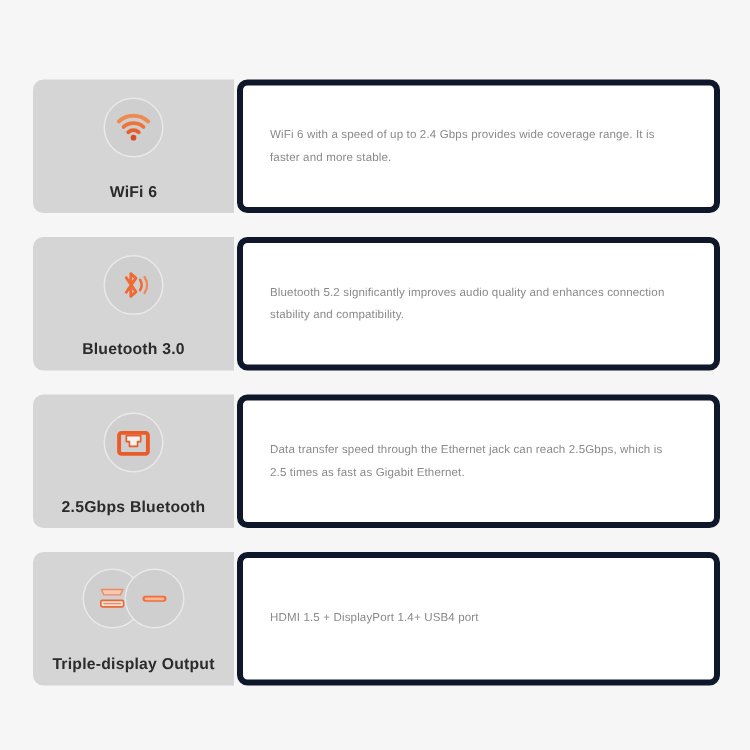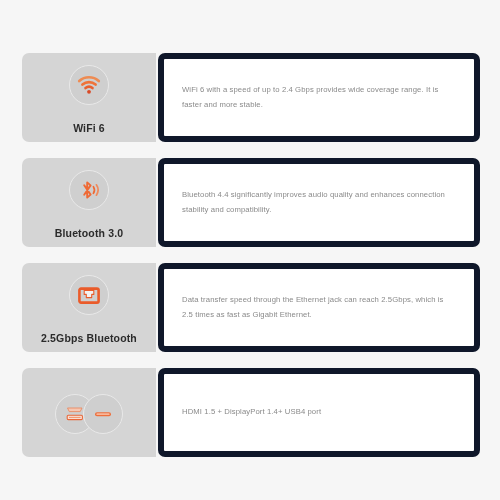--- a/index.html
+++ b/index.html
@@ -80,21 +80,21 @@
     font-weight: bold;
     color: #2b2b2b;
     letter-spacing: 0.15px;
     text-align: center;
     line-height: 1.2;
     white-space: nowrap;
   }
   .desc-card {
     flex: 1 1 auto;
     background: #ffffff;
-    border: 6px solid #0f172a;
+    border: 4px solid #0f172a;
     border-radius: 0 7px 7px 0;
     display: flex;
     align-items: center;
     box-sizing: border-box;
     padding: 0 22px 0 18px;
     margin-left: 2px;
     border-radius: 7px;
   }
   .desc-text {
     font-size: 7.7px;
@@ -139,21 +139,21 @@
                 <path d="M7.2 6.2 L13.6 15.6 L10.2 18.6 L10.2 3.4 L13.6 6.4 L7.2 15.8" fill="none" stroke="#ef6a35" stroke-width="1.9" stroke-linecap="round" stroke-linejoin="round"></path>
                 <path d="M16.4 7.6 A6.4 6.4 0 0 1 16.4 14.4" fill="none" stroke="#ef6a35" stroke-width="1.7" stroke-linecap="round"></path>
                 <path d="M19.4 5.8 A9.3 9.3 0 0 1 19.4 16.2" fill="none" stroke="#f08a5c" stroke-width="1.7" stroke-linecap="round"></path>
               </svg>
             </span>
           </div>
         </div>
         <div class="feature-label">Bluetooth 3.0</div>
       </div>
       <div class="desc-card">
-        <div class="desc-text">Bluetooth 4.4 significantly improves audio quality and enhances connection stability and compatibility.</div>
+        <div class="desc-text">Bluetooth 5.2 significantly improves audio quality and enhances connection stability and compatibility.</div>
       </div>
     </div>
 
     <div class="feature-row">
       <div class="icon-panel">
         <div class="icon-circle-wrap">
           <div class="icon-circle">
             <span>
               <svg width="24" height="21" viewBox="0 0 24 21">
                 <rect x="2.4" y="3.6" width="19.2" height="14" rx="1.6" fill="none" stroke="#ea5b2a" stroke-width="2.6"></rect>
@@ -185,20 +185,21 @@
             <div class="icon-circle c-right">
               <span>
                 <svg width="24" height="20" viewBox="0 0 24 20">
                   <rect x="4.0" y="8.2" width="16.0" height="4.0" rx="2.0" fill="#ee6f3c"></rect>
                   <rect x="5.4" y="9.3" width="13.2" height="1.8" rx="0.9" fill="#f7b79a"></rect>
                 </svg>
               </span>
             </div>
           </div>
         </div>
+        <div class="feature-label">Triple-display Output</div>
       </div>
       <div class="desc-card">
         <div class="desc-text">HDMI 1.5 + DisplayPort 1.4+ USB4 port</div>
       </div>
     </div>
 
   </div>
 </div>
 
 </body></html>

